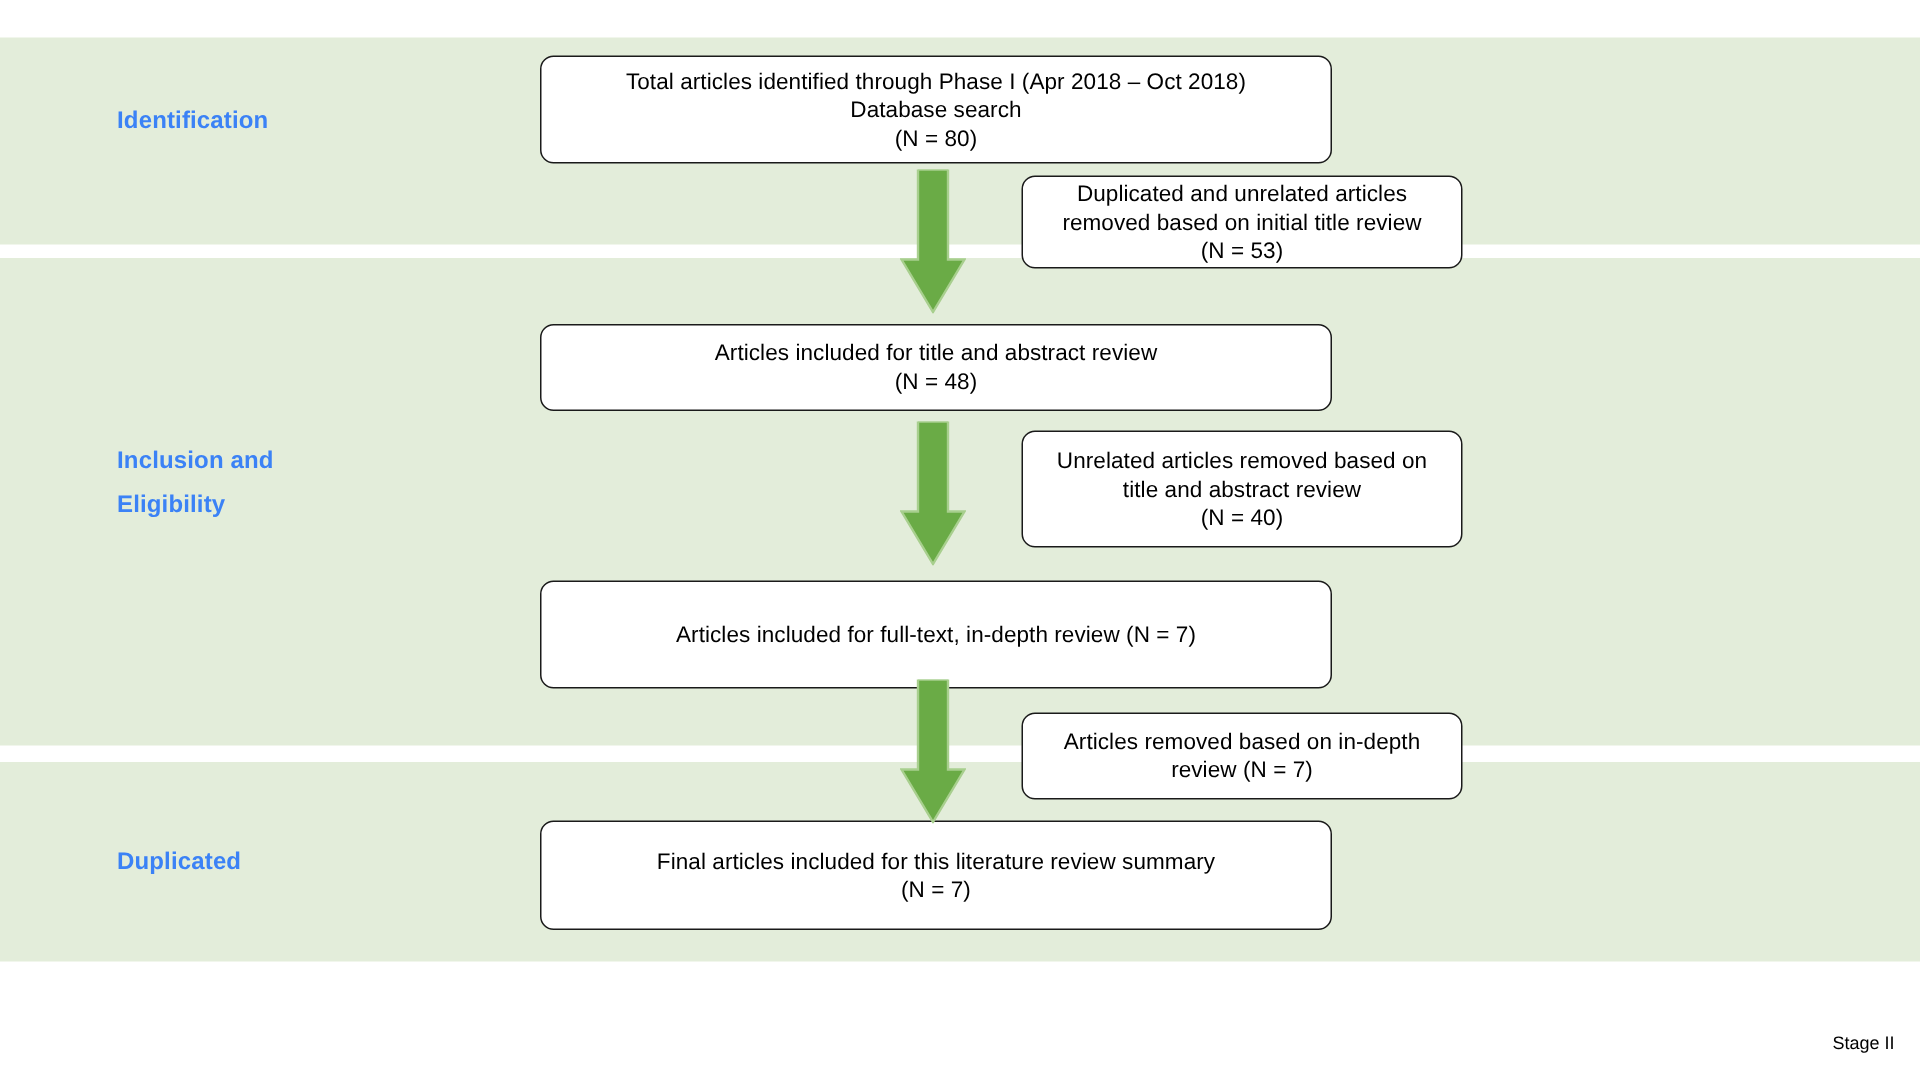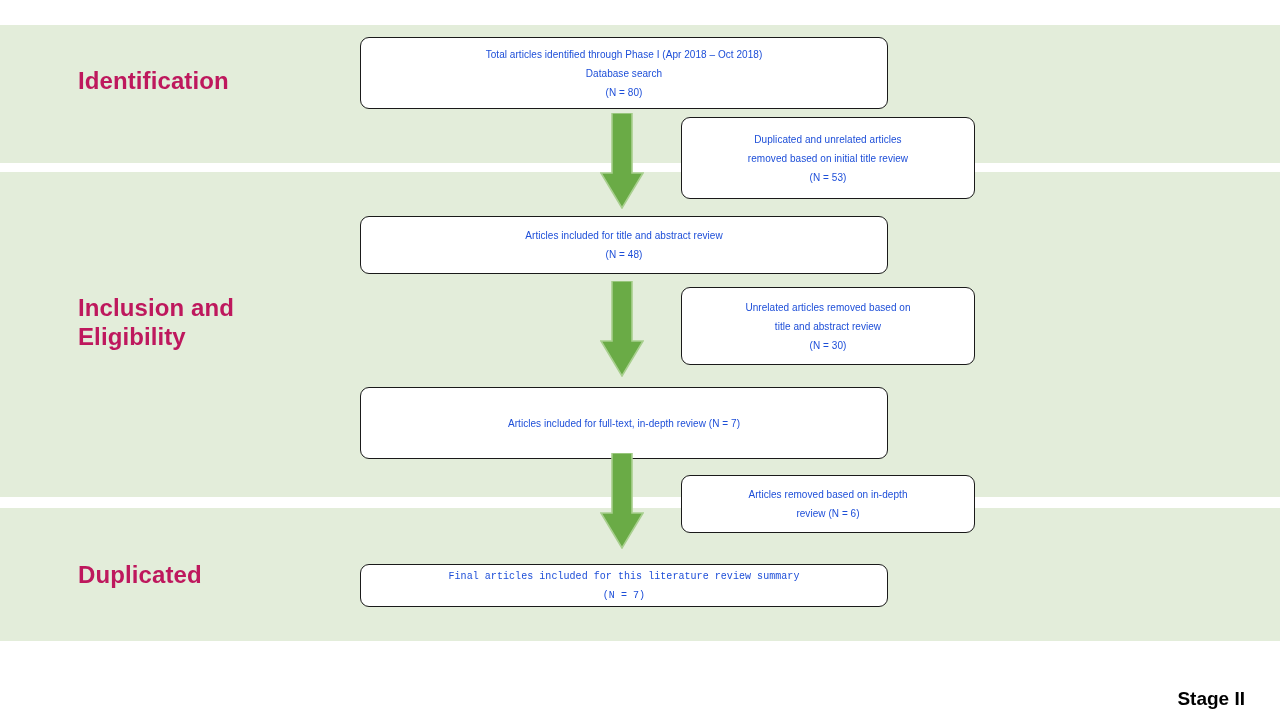--- a/index.html
+++ b/index.html
@@ -32,86 +32,86 @@
     background: #e3edda;
   }
   #band-identification { top: 25px;  height: 138px; }
   #band-screening      { top: 172px; height: 325px; }
   #band-inclusion      { top: 508px; height: 133px; }
 
   
   .stage-label {
     position: absolute;
     left: 78px;
-    font-size: 24px;
+    font-size: 16px;
     font-weight: bold;
     line-height: 29px;
-    color: #be185d;
+    color: #3b82f6;
     white-space: pre-line;
     letter-spacing: 0.1px;
   }
   #stage-label-identification { top: 66px; }
   #stage-label-screening      { top: 293px; }
   #stage-label-inclusion      { top: 560px; }
 
   
   .flow-box {
     position: absolute;
     box-sizing: border-box;
     background: #ffffff;
     border: 1.1px solid #1a1a1a;
     border-radius: 9px;
     display: flex;
     align-items: center;
     justify-content: center;
     text-align: center;
-    font-size: 10px;
+    font-size: 15px;
     line-height: 19px;
-    color: #1d4ed8;
+    color: #000000;
     white-space: pre-line;
     padding: 2px 10px;
     letter-spacing: 0.05px;
   }
 
   .main-box {
     left: 360px;
     width: 528px;
   }
   .side-box {
     left: 681px;
     width: 294px;
   }
 
   #box-identified       { top: 37px;  height: 72px; }
-  #box-removed-title    { top: 117px; height: 82px; }
+  #box-removed-title    { top: 117px; height: 62px; }
   #box-title-abstract   { top: 216px; height: 58px; }
   #box-removed-abstract { top: 287px; height: 78px; }
   #box-fulltext         { top: 387px; height: 72px; }
   #box-removed-indepth  { top: 475px; height: 58px; }
-  #box-final            { top: 564px; height: 43px; font-family: Liberation Mono, monospace; }
+  #box-final            { top: 547px; height: 73px; }
 
   
   .arrow {
     position: absolute;
     left: 600px;
     width: 44px;
   }
   .arrow svg { display: block; width: 100%; height: 100%; }
 
   #arrow-1 { top: 113px; height: 96px; }
   #arrow-2 { top: 281px; height: 96px; }
   #arrow-3 { top: 453px; height: 96px; }
 
   
   #stage-footer {
     position: absolute;
-    right: 35px;
+    right: 17px;
     top: 688px;
-    font-size: 19px;
-    font-weight: bold;
+    font-size: 12px;
+    font-weight: normal;
     color: #000000;
   }
 </style>
 </head>
 <body>
 
 <div id="canvas">
 
   <div class="band" id="band-identification"></div>
   <div class="band" id="band-screening"></div>
@@ -133,24 +133,24 @@
 
   <div class="flow-box main-box" id="box-final">Final articles included for this literature review summary
 (N = 7)</div>
 
   <div class="flow-box side-box" id="box-removed-title">Duplicated and unrelated  articles
 removed  based on initial title review
 (N = 53)</div>
 
   <div class="flow-box side-box" id="box-removed-abstract">Unrelated articles removed  based on
 title and abstract review
-(N = 30)</div>
+(N = 40)</div>
 
   <div class="flow-box side-box" id="box-removed-indepth">Articles removed  based on  in-depth
-review  (N = 6)</div>
+review  (N = 7)</div>
 
   <div class="arrow" id="arrow-1">
     <svg viewBox="0 0 44 96" preserveAspectRatio="none" aria-hidden="true">
       <polygon points="12,0 32,0 32,60 43,60 22,95 1,60 12,60" fill="#6aab46" stroke="#a8cf8e" stroke-width="1.6"></polygon>
     </svg>
   </div>
 
   <div class="arrow" id="arrow-2">
     <svg viewBox="0 0 44 96" preserveAspectRatio="none" aria-hidden="true">
       <polygon points="12,0 32,0 32,60 43,60 22,95 1,60 12,60" fill="#6aab46" stroke="#a8cf8e" stroke-width="1.6"></polygon>

